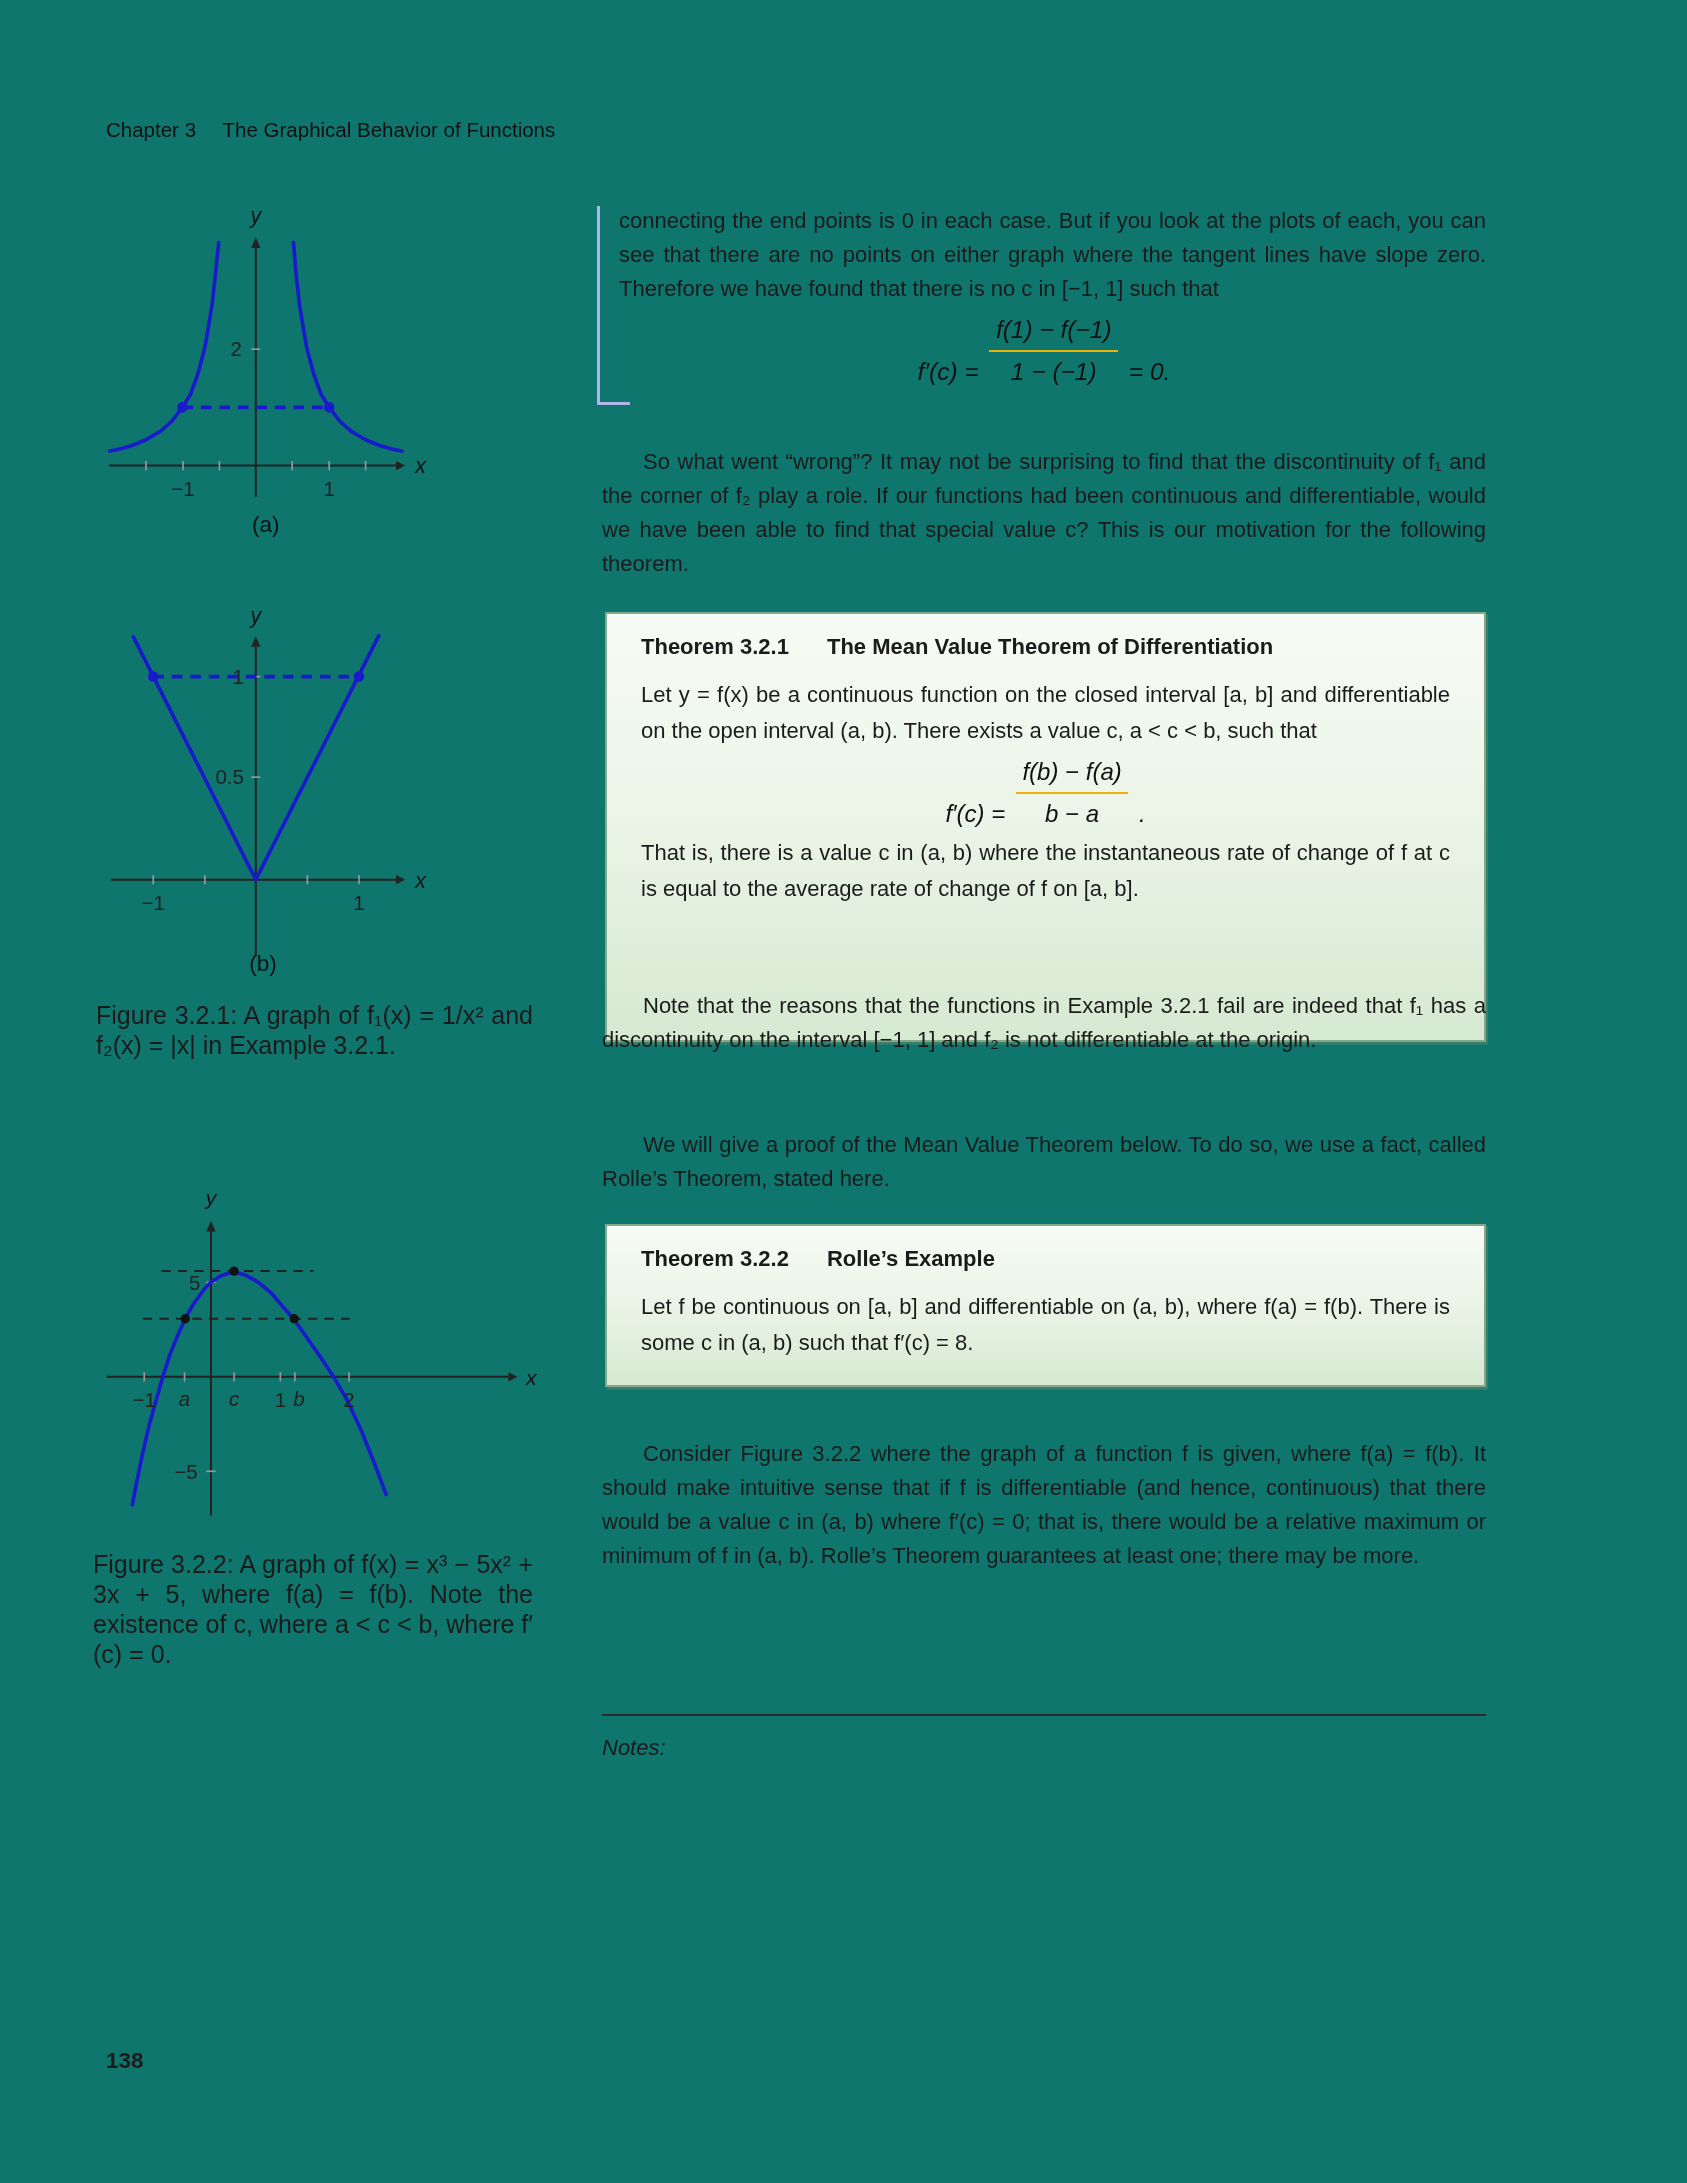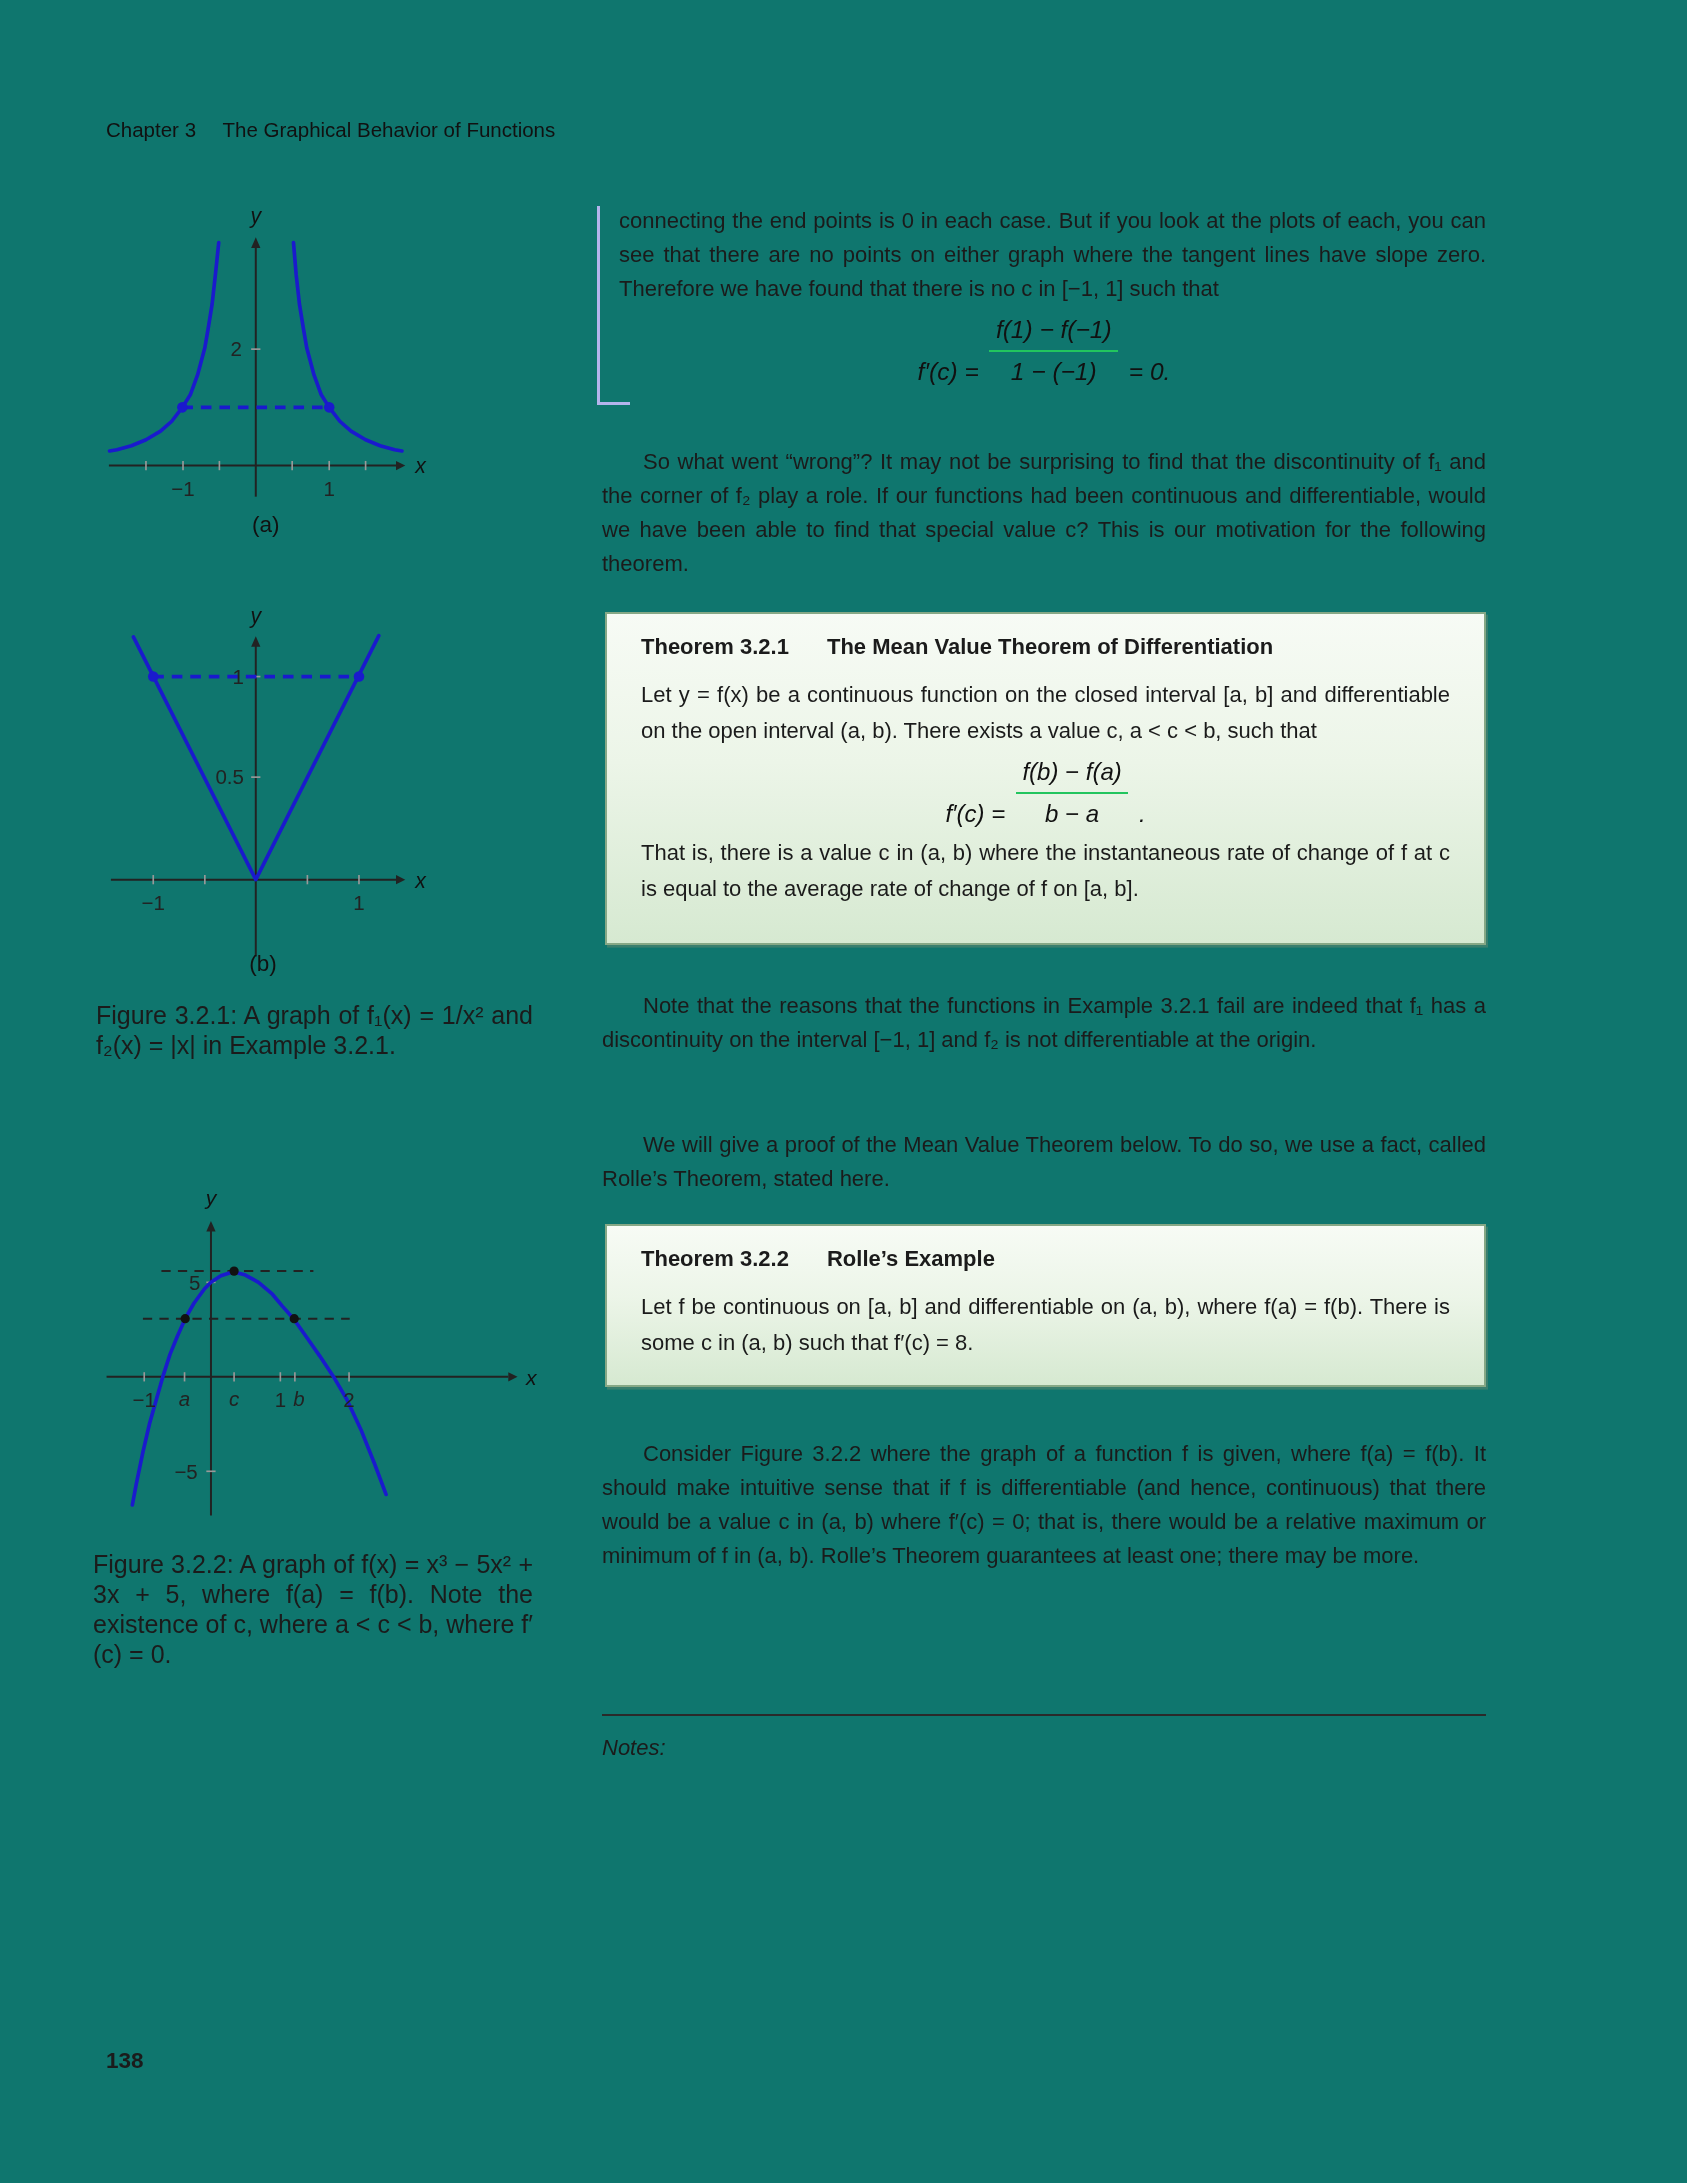--- a/index.html
+++ b/index.html
@@ -12,21 +12,21 @@
   .header{font-size:20.5px;color:#111;}
   .pagenum{font-size:22.5px;font-weight:bold;}
   .noteslabel{font-size:22px;}
   .rule{border-top:2px solid #2a2a2a;}
   .bracket-v{width:2.6px;background:#b4b4ec;}
   .bracket-h{height:2.6px;background:#b4b4ec;}
 
   .formula{display:flex;justify-content:center;align-items:flex-end;
            font-style:italic;font-size:24.5px;color:#111;}
   .frac{display:inline-flex;flex-direction:column;align-items:center;margin:0 10.6px;}
-  .frac .num{padding:0 6.6px 6px 6.6px;border-bottom:2px solid #22c55e;}
+  .frac .num{padding:0 6.6px 6px 6.6px;border-bottom:2px solid #eab308;}
   .frac .den{padding:6px 6.6px 0 6.6px;}
 
   .thmbox{position:absolute;left:605px;width:881px;box-sizing:border-box;
           border:2.3px solid #86a886;
           background:linear-gradient(180deg,#f7fbf5 0%,#ecf5e8 45%,#d6e9d1 100%);
           box-shadow:2px 2.6px 0 rgba(110,140,110,0.45);
           padding:20px 34px;overflow:hidden;}
   .thmtitle{display:flex;gap:38px;font-weight:bold;font-size:22px;margin-bottom:17px;}
   .thmbody{font-size:22px;line-height:36px;text-align:justify;}
   .thmbox .formula{margin:9.3px 0 6.6px 0;font-size:24px;}
@@ -147,21 +147,21 @@
     <span>f′(c) =</span>
     <span class="frac">
       <span class="num">f(1) − f(−1)</span>
       <span class="den">1 − (−1)</span>
     </span>
     <span>= 0.</span>
   </div>
 
   <div class="abs bodytext indent" style="left:602px;top:445px;width:884px;">So what went “wrong”? It may not be surprising to find that the discontinuity of f₁ and the corner of f₂ play a role. If our functions had been continuous and differentiable, would we have been able to find that special value c? This is our motivation for the following theorem.</div>
 
-  <div class="thmbox" style="top:612px;height:333px;">
+  <div class="thmbox" style="top:612px;height:430px;">
     <div class="thmtitle">
       <span>Theorem 3.2.1</span>
       <span>The Mean Value Theorem of Differentiation</span>
     </div>
     <div class="thmbody">Let y = f(x) be a continuous function on the closed interval [a, b] and differentiable on the open interval (a, b). There exists a value c, a &lt; c &lt; b, such that</div>
     <div class="formula">
       <span>f′(c) =</span>
       <span class="frac">
         <span class="num">f(b) − f(a)</span>
         <span class="den">b − a</span>

